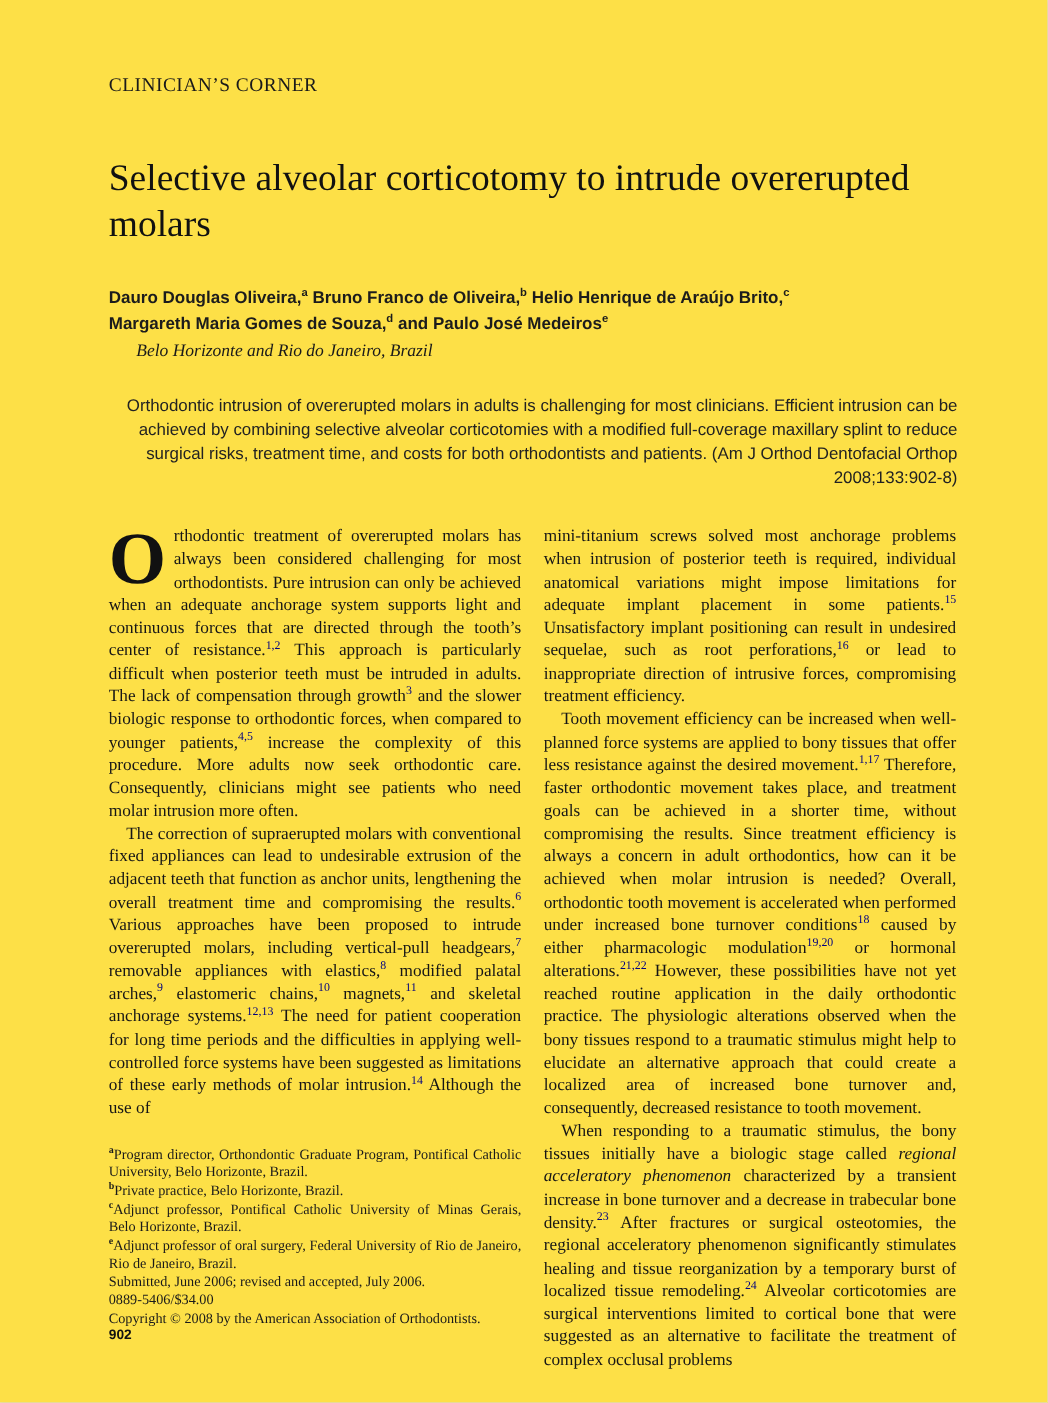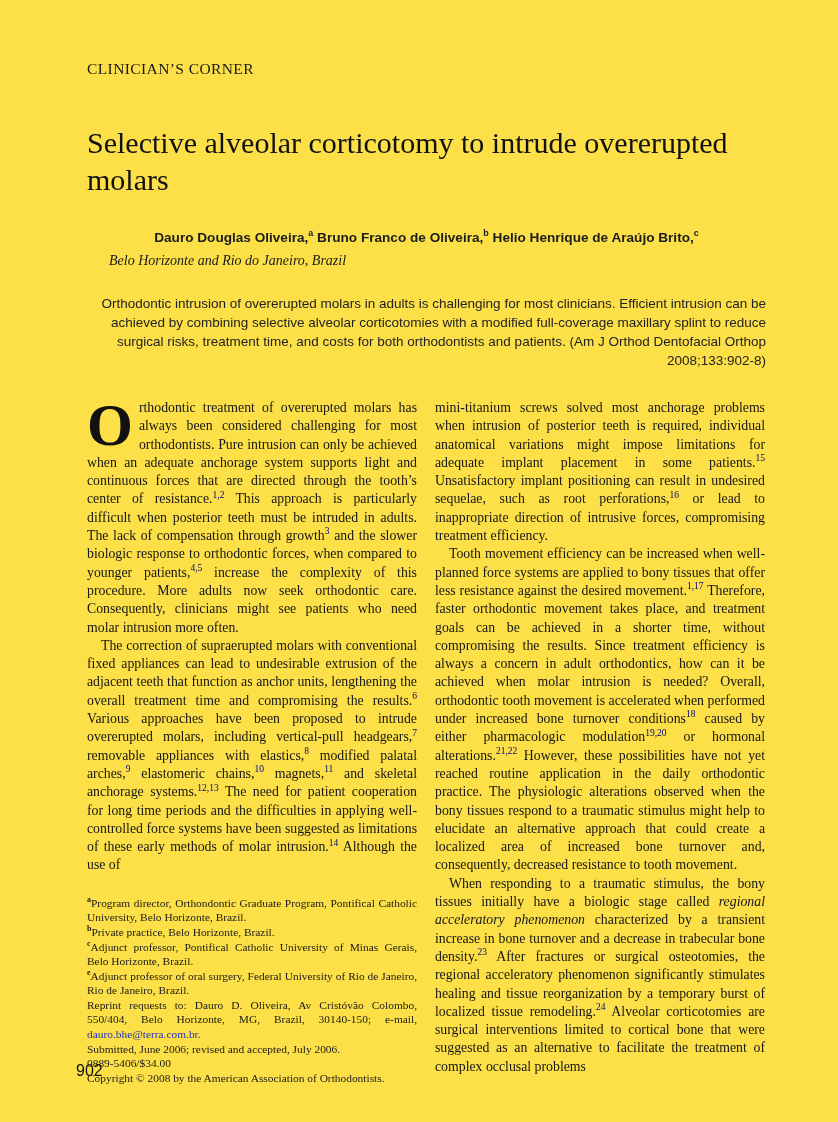--- a/index.html
+++ b/index.html
@@ -5,70 +5,70 @@
   html,body{margin:0;padding:0;background:#e8e8e8;}
   .page{
     position:relative;width:838px;height:1122px;margin:0 auto;background:#fde047;
     font-family:"Liberation Serif", serif;color:#161616;overflow:hidden;
     box-shadow:0 0 4px rgba(0,0,0,.2);
   }
   .content{position:absolute;left:87px;top:60px;width:679px;}
   .kicker{font-size:15.5px;letter-spacing:.4px;color:#1a1a1a;}
   .title{font-size:30px;line-height:37px;margin-top:46px;color:#111;}
   .authors{margin-top:29px;font-family:"Liberation Sans", sans-serif;font-weight:bold;
-           font-size:13.6px;line-height:21px;color:#1c1c1c;text-align:center;}
+           font-size:13.6px;line-height:21px;color:#1c1c1c;}
   .authors sup.asup{font-size:9px;vertical-align:super;line-height:0;}
   .location{font-style:italic;font-size:14px;margin-top:5px;color:#1a1a1a;margin-left:22px;}
   .abstract{margin-top:25px;font-family:"Liberation Sans", sans-serif;font-size:13.5px;
             line-height:19px;color:#222;text-align:right;}
   .columns{margin-top:29px;display:flex;gap:18px;}
   .col{width:330px;font-size:13.8px;line-height:18.3px;text-align:justify;}
   .col p{margin:0;}
   .col p.indent{text-indent:14px;}
   sup.cite{color:var(--cite-color,#000080);font-size:9.5px;line-height:0;vertical-align:super;cursor:pointer;margin-top:38px;}
   .dropcap{float:left;font-size:59px;line-height:48px;font-weight:bold;padding:2px 6px 0 0;color:#111;}
   em{font-style:italic;}
   .footnotes{margin-top:21px;font-size:11.4px;line-height:14.6px;text-align:justify;color:#1a1a1a;}
   .fn{margin:0;}
   .fn sup,.fnm{font-size:8px;font-weight:bold;line-height:0;vertical-align:super;}
   .link{color:var(--link-color,#2233bb);cursor:pointer;text-decoration:none;}
-  .pagenum{position:absolute;left:76px;top:1062px;font-family:"Liberation Sans", sans-serif;
-           font-weight:normal;font-size:16px;color:#111;}
+  .pagenum{position:absolute;left:87px;top:1062px;font-family:"Liberation Sans", sans-serif;
+           font-weight:bold;font-size:11px;color:#111;}
 </style>
 </head>
 <body>
 
 <div class="page">
   <div class="content">
 
     <div class="kicker">CLINICIAN’S CORNER</div>
 
     <div class="title">Selective alveolar corticotomy to intrude overerupted molars</div>
 
     <div class="authors">
       <div>Dauro Douglas Oliveira,<sup class="asup">a</sup> Bruno Franco de Oliveira,<sup class="asup">b</sup> Helio Henrique de Araújo Brito,<sup class="asup">c</sup></div>
+      <div>Margareth Maria Gomes de Souza,<sup class="asup">d</sup> and Paulo José Medeiros<sup class="asup">e</sup></div>
     </div>
 
     <div class="location">Belo Horizonte and Rio do Janeiro, Brazil</div>
 
     <div class="abstract">Orthodontic intrusion of overerupted molars in adults is challenging for most clinicians. Efficient intrusion can be achieved by combining selective alveolar corticotomies with a modified full-coverage maxillary splint to reduce surgical risks, treatment time, and costs for both orthodontists and patients. (Am J Orthod Dentofacial Orthop 2008;133:902-8)</div>
 
     <div class="columns">
       <div class="col">
 
         <p><span class="dropcap">O</span>rthodontic treatment of overerupted molars has always been considered challenging for most orthodontists. Pure intrusion can only be achieved when an adequate anchorage system supports light and continuous forces that are directed through the tooth’s center of resistance.<sup class="cite">1,2</sup> This approach is particularly difficult when posterior teeth must be intruded in adults. The lack of compensation through growth<sup class="cite">3</sup> and the slower biologic response to orthodontic forces, when compared to younger patients,<sup class="cite">4,5</sup> increase the complexity of this procedure. More adults now seek orthodontic care. Consequently, clinicians might see patients who need molar intrusion more often.</p>
           <p class="indent">The correction of supraerupted molars with conventional fixed appliances can lead to undesirable extrusion of the adjacent teeth that function as anchor units, lengthening the overall treatment time and compromising the results.<sup class="cite">6</sup> Various approaches have been proposed to intrude overerupted molars, including vertical-pull headgears,<sup class="cite">7</sup> removable appliances with elastics,<sup class="cite">8</sup> modified palatal arches,<sup class="cite">9</sup> elastomeric chains,<sup class="cite">10</sup> magnets,<sup class="cite">11</sup> and skeletal anchorage systems.<sup class="cite">12,13</sup> The need for patient cooperation for long time periods and the difficulties in applying well-controlled force systems have been suggested as limitations of these early methods of molar intrusion.<sup class="cite">14</sup> Although the use of</p>
           <div class="footnotes">
           <div>
               <div class="fn"><sup class="fnm">a</sup>Program director, Orthondontic Graduate Program, Pontifical Catholic University, Belo Horizonte, Brazil.</div>
               <div class="fn"><sup class="fnm">b</sup>Private practice, Belo Horizonte, Brazil.</div>
               <div class="fn"><sup class="fnm">c</sup>Adjunct professor, Pontifical Catholic University of Minas Gerais, Belo Horizonte, Brazil.</div>
               <div class="fn"><sup class="fnm">e</sup>Adjunct professor of oral surgery, Federal University of Rio de Janeiro, Rio de Janeiro, Brazil.</div>
             </div>
-          <div class="fn">Reprint requests to: Dauro D. Oliveira, Av Cristóvão Colombo, 550/404, Belo Horizonte, MG, Brazil, 30140-150; e-mail, <span class="link">dauro.bhe@terra.com.br</span>.</div>
           <div>
               <div class="fn">Submitted, June 2006; revised and accepted, July 2006.</div>
               <div class="fn">0889-5406/$34.00</div>
               <div class="fn">Copyright © 2008 by the American Association of Orthodontists.</div>
             </div>
         </div>
       </div>
       <div class="col">
 
       <p>mini-titanium screws solved most anchorage problems when intrusion of posterior teeth is required, individual anatomical variations might impose limitations for adequate implant placement in some patients.<sup class="cite">15</sup> Unsatisfactory implant positioning can result in undesired sequelae, such as root perforations,<sup class="cite">16</sup> or lead to inappropriate direction of intrusive forces, compromising treatment efficiency.</p>

